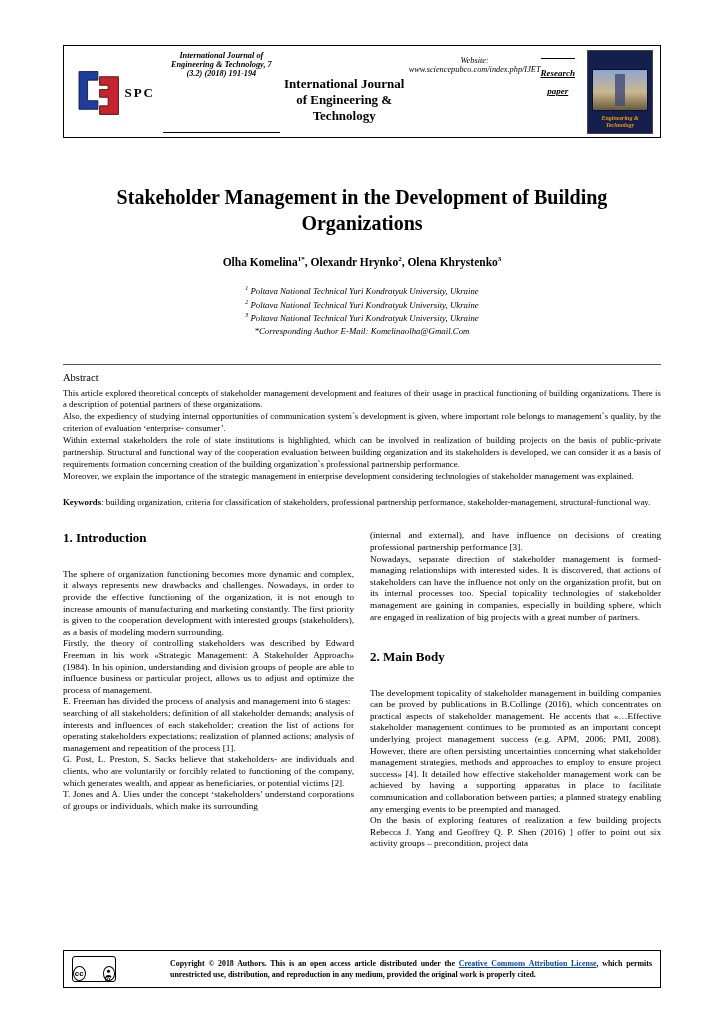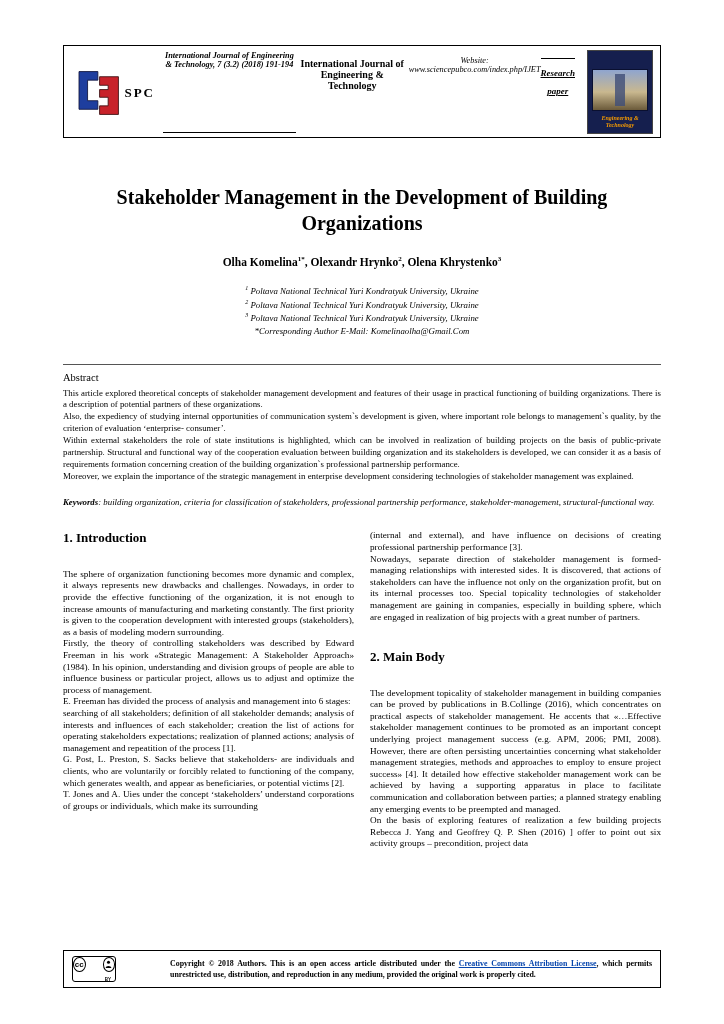--- a/index.html
+++ b/index.html
@@ -20,21 +20,21 @@
     height:93px;
     display:flex;
     align-items:stretch;
     padding:5px 7px 4px 7px;
   }
   .logo-col { width:84px; display:flex; flex-direction:row; align-items:center; justify-content:space-between; padding:2px 0 0 2px; }
   .logo-mark { width:52px; height:50px; }
   .logo-text { font-weight:bold; font-size:13px; letter-spacing:2px; }
   .center-col { flex:1; display:flex; flex-direction:row; text-align:center; padding:0 8px; }
   .citation-line { font-size:8.3px; font-weight:bold; font-style:italic; padding-bottom:3px; border-bottom:1px solid #000; }
-  .journal-title { font-size:10px; font-weight:bold; margin-top:7px; }
+  .journal-title { font-size:13px; font-weight:bold; margin-top:25px; }
   .website-line { font-size:8.3px; font-style:italic; margin-top:5px; }
   .paper-type-row { border-top:1px solid #000; margin-top:7px; padding-top:3px; }
   .paper-type { font-size:9px; font-weight:bold; font-style:italic; text-decoration:underline; }
   .cover-col { width:70px; display:flex; align-items:center; justify-content:flex-end; }
   .cover {
     width:66px; height:84px;
     background:#151f4e;
     border:1px solid #444;
     position:relative; overflow:hidden;
   }
@@ -60,41 +60,41 @@
   }
   .authors { margin-top:19px; text-align:center; font-size:11.5px; font-weight:bold; }
   .authors sup { font-size:7px; }
   .affiliations { margin-top:16px; text-align:center; font-size:8.8px; font-style:italic; line-height:1.45; }
   .affiliations sup { font-size:6px; }
 
   
   .abstract-divider { border:0; border-top:1px solid #555; margin:26px 0 0 0; }
   .abstract-heading { font-size:10.5px; font-weight:normal; margin:7px 0 5px 0; }
   .abstract-text p { margin:0; font-size:8.8px; line-height:1.35; text-align:justify; }
-  .keywords { margin-top:14px; font-size:8.8px; font-style:italic; line-height:1.35; text-align:justify; }
+  .keywords { margin-top:14px; font-size:8.8px; line-height:1.35; text-align:justify; }
   .keywords .kw-label { font-weight:bold; }
 
   
   .columns { display:flex; gap:16px; margin-top:22px; }
   .col { flex:1; font-size:9.2px; line-height:1.26; text-align:justify; }
   .section-heading { font-size:13px; font-weight:bold; margin:0 0 22px 0; }
   .section-heading.mid { margin-top:26px; }
   .col p { margin:0; }
 
   
   .footer-box {
     position:absolute; left:63px; right:63px; bottom:36px;
     border:1px solid #000;
     display:flex; align-items:center; gap:10px;
     padding:5px 8px;
   }
   .cc-badge {
     width:44px; height:26px; flex:0 0 auto;
     border:1px solid #000; border-radius:3px;
-    display:flex; align-items:flex-start; justify-content:center; gap:17px;
+    display:flex; align-items:flex-end; justify-content:center; gap:17px;
     position:relative; background:#fff;
   }
   .cc-circle {
     width:15px; height:15px; border:1.4px solid #000; border-radius:50%;
     display:flex; align-items:center; justify-content:center;
     font-size:8px; font-weight:bold; font-family:"Liberation Sans",sans-serif;
   }
   .cc-by-text { position:absolute; bottom:-1px; right:4px; font-size:4.5px; font-weight:bold; font-family:"Liberation Sans",sans-serif; }
   .footer-text { font-size:7.9px; font-weight:bold; line-height:1.4; text-align:justify;margin-left:44px; }
   .footer-text a { color:#0645ad; text-decoration:underline; cursor:pointer; }

